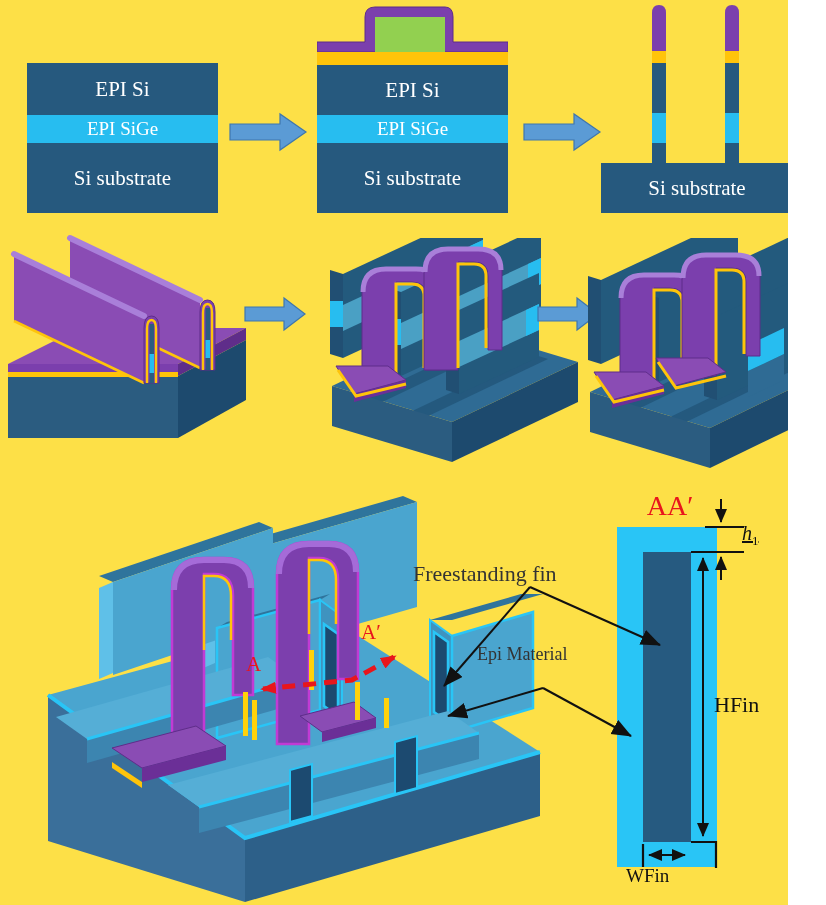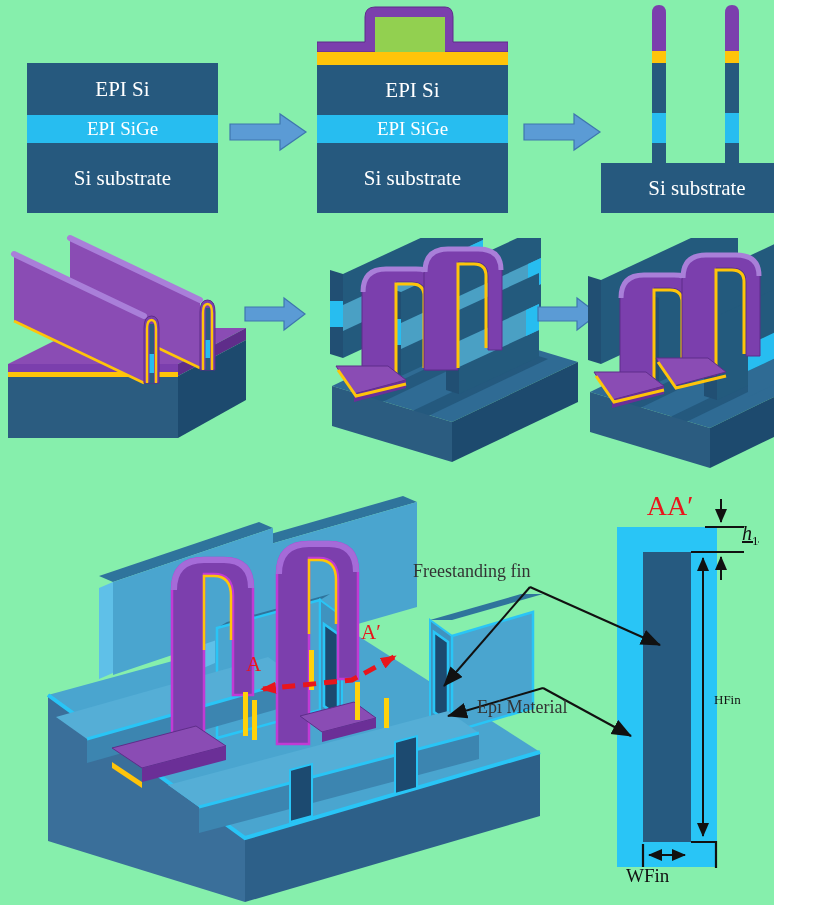--- a/index.html
+++ b/index.html
@@ -1,17 +1,17 @@
 <!DOCTYPE html>
 <html><head>
 <meta charset="utf-8">
 <style>
   html,body{margin:0;padding:0;background:#ffffff;}
-  #stage{position:relative;width:774px;height:905px;background:#86efac;overflow:hidden;
-         font-family:"Liberation Serif","DejaVu Serif",serif;}
+  #stage{position:relative;width:774px;height:905px;background:#fde047;overflow:hidden;
+         font-family:"Liberation Serif","DejaVu Serif",serif;padding-left:14px;}
   .abs{position:absolute;}
   .layer{display:flex;align-items:center;justify-content:center;color:#ffffff;
          font-family:"Liberation Serif","DejaVu Serif",serif;}
   .lbl{position:absolute;white-space:nowrap;font-family:"Liberation Serif","DejaVu Serif",serif;}
   .lbl.red{color:#e8161c;}
   .lbl.dark{color:#333333;}
   svg{display:block;}
   sub.h1s{font-size:13px;}
 </style>
 </head>
@@ -290,22 +290,22 @@
       <line x1="721" y1="499" x2="721" y2="522" stroke-width="2" marker-end="url(#mD)"></line>
       <line x1="691" y1="552" x2="744" y2="552" stroke-width="2.2"></line>
       <line x1="721" y1="580" x2="721" y2="557" stroke-width="2" marker-end="url(#mD)"></line>
       <line x1="703" y1="558" x2="703" y2="836" stroke-width="2" marker-start="url(#mD)" marker-end="url(#mD)"></line>
       <line x1="643" y1="844" x2="643" y2="867" stroke-width="2.2"></line>
       <polyline points="691,842 716,842 716,868" stroke-width="2.2"></polyline>
       <line x1="649" y1="855" x2="685" y2="855" stroke-width="2" marker-start="url(#mD)" marker-end="url(#mD)"></line>
     </g>
   </svg>
 
-  <div class="lbl dark" style="left:413px;top:561px;font-size:18px;">Freestanding fin</div>
-  <div class="lbl dark" style="left:477px;top:697px;font-size:18px;">Epi Material</div>
+  <div class="lbl dark" style="left:413px;top:561px;font-size:22px;">Freestanding fin</div>
+  <div class="lbl dark" style="left:477px;top:644px;font-size:18px;">Epi Material</div>
   <div class="lbl red" style="left:246px;top:652px;font-size:21px;">A</div>
   <div class="lbl red" style="left:361px;top:620px;font-size:21px;">A′</div>
   <div class="lbl red" style="left:640px;top:490px;width:60px;text-align:center;font-size:28px;">AA′</div>
   <div class="lbl dark" style="left:742px;top:522px;font-size:20px;color:#111;text-decoration:underline;"><i>h</i><sub class="h1s">1</sub></div>
-  <div class="lbl dark" style="left:714px;top:692px;font-size:13px;color:#111;">HFin</div>
+  <div class="lbl dark" style="left:714px;top:692px;font-size:22px;color:#111;">HFin</div>
   <div class="lbl dark" style="left:626px;top:865px;width:78px;text-align:left;font-size:19px;color:#111;">WFin</div>
 
 </div>
 
 </body></html>

